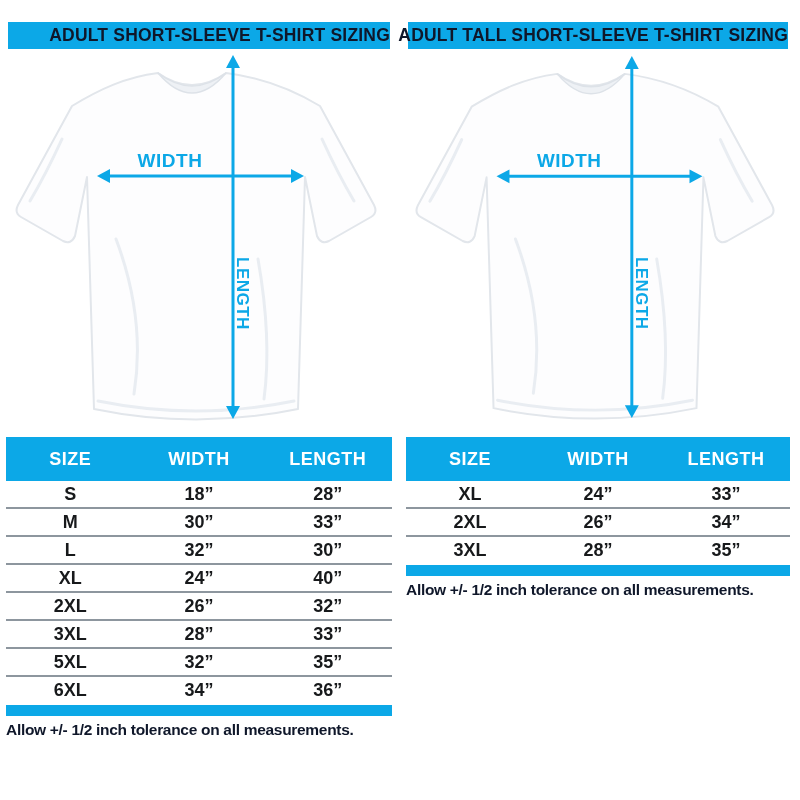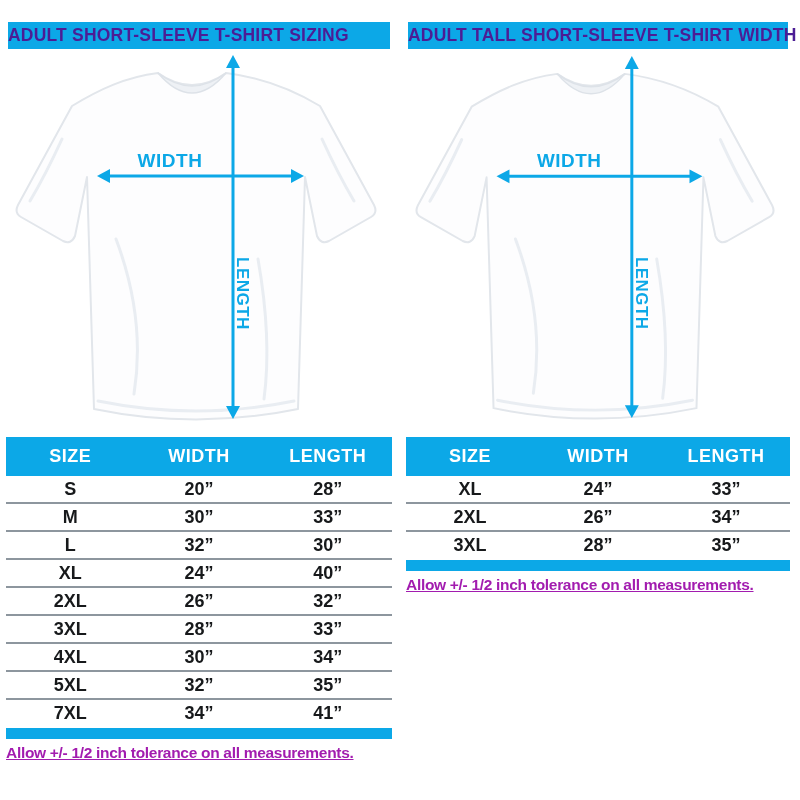--- a/index.html
+++ b/index.html
@@ -3,36 +3,36 @@
 <meta charset="utf-8">
 <style>
   html,body{margin:0;padding:0;background:#ffffff;}
   .canvas{position:relative;width:800px;height:800px;background:#ffffff;overflow:hidden;
           font-family:"Liberation Sans",sans-serif;}
   .panel{position:absolute;top:0;height:800px;}
   #panel-left{left:6px;width:386px;}
   #panel-right{left:406px;width:384px;}
 
   .title-bar{position:absolute;top:22px;left:2px;right:2px;height:27px;
-             background:var(--accent);color:#4c1d95;font-weight:bold;font-size:17.5px;
-             letter-spacing:.2px;display:flex;align-items:center;justify-content:flex-start;
+             background:var(--accent);color:#0f172a;font-weight:bold;font-size:17.5px;
+             letter-spacing:.2px;display:flex;align-items:center;justify-content:flex-end;
              white-space:nowrap;}
   .shirt-area{position:absolute;top:49px;left:0;width:100%;height:388px;}
   .shirt-area svg{display:block;width:100%;height:100%;}
 
   .table-block{position:absolute;top:437px;left:0;right:0;}
   table.size-table{width:100%;border-collapse:collapse;table-layout:fixed;}
   table.size-table th{background:var(--accent);color:#ffffff;font-weight:bold;
-      font-size:18px;height:39px;padding:0;letter-spacing:.5px;}
+      font-size:18px;height:28px;padding:8px;letter-spacing:.5px;}
   table.size-table td{height:26px;padding:0;text-align:center;font-weight:bold;
       font-size:18px;color:#17191b;}
   table.size-table tbody tr + tr td{border-top:2px solid #8d969e;}
   .bottom-bar{height:11px;background:var(--accent);margin-top:2px;}
-  .tolerance{margin-top:5px;font-weight:bold;font-size:15.5px;color:#a21caf;
-             letter-spacing:-.3px;white-space:nowrap;text-decoration:underline;}
+  .tolerance{margin-top:5px;font-weight:bold;font-size:15.5px;color:#0f172a;
+             letter-spacing:-.3px;white-space:nowrap;}
 
   .shirt-outline{fill:#fdfdfe;stroke:#e2e6eb;stroke-width:2;stroke-linejoin:round;}
   .collar{fill:#eef1f5;stroke:#dde2e8;stroke-width:1.5;}
   .wrinkle{fill:none;stroke:#e9edf2;stroke-width:3;stroke-linecap:round;}
   .measure-line{stroke:var(--accent);stroke-width:3;}
   .measure-head{fill:var(--accent);}
   .measure-label{fill:var(--accent);font-family:"Liberation Sans",sans-serif;
                  font-weight:bold;}
 </style>
 </head>
@@ -76,21 +76,21 @@
         <thead>
           <tr>
             <th>SIZE</th>
             <th>WIDTH</th>
             <th>LENGTH</th>
           </tr>
         </thead>
         <tbody>
             <tr>
               <td>S</td>
-              <td>20”</td>
+              <td>18”</td>
               <td>28”</td>
             </tr>
             <tr>
               <td>M</td>
               <td>30”</td>
               <td>33”</td>
             </tr>
             <tr>
               <td>L</td>
               <td>32”</td>
@@ -105,44 +105,39 @@
               <td>2XL</td>
               <td>26”</td>
               <td>32”</td>
             </tr>
             <tr>
               <td>3XL</td>
               <td>28”</td>
               <td>33”</td>
             </tr>
             <tr>
-              <td>4XL</td>
-              <td>30”</td>
-              <td>34”</td>
-            </tr>
-            <tr>
               <td>5XL</td>
               <td>32”</td>
               <td>35”</td>
             </tr>
             <tr>
-              <td>7XL</td>
+              <td>6XL</td>
               <td>34”</td>
-              <td>41”</td>
+              <td>36”</td>
             </tr>
           </tbody>
       </table>
       <div class="bottom-bar"></div>
       <div class="tolerance">Allow +/- 1/2 inch tolerance on all measurements.</div>
     </div>
   </div>
 
   <div class="panel" id="panel-right">
     <div class="title-bar">
-      <span>ADULT TALL SHORT-SLEEVE T-SHIRT WIDTH</span>
+      <span>ADULT TALL SHORT-SLEEVE T-SHIRT SIZING</span>
     </div>
 
     <div class="shirt-area">
       <svg viewBox="0 0 386 388">
         <g>
           <path class="shirt-outline" d="M152,24 Q186,48 220,24 C252,28 286,40 314,57 L368,156 Q372,164 365,168 L323,192 Q315,196 311,187 L299,128 L292,360 Q190,381 88,360 L81,128 L69,187 Q65,196 57,192 L15,168 Q8,164 12,156 L66,57 C94,40 120,28 152,24 Z"></path>
           <path class="collar" d="M152,24 Q186,50 220,24 Q186,64 152,24 Z"></path>
           <path class="wrinkle" d="M110,190 Q140,270 128,345"></path>
           <path class="wrinkle" d="M252,210 Q266,290 258,350"></path>
           <path class="wrinkle" d="M56,90 Q40,125 24,152"></path>

